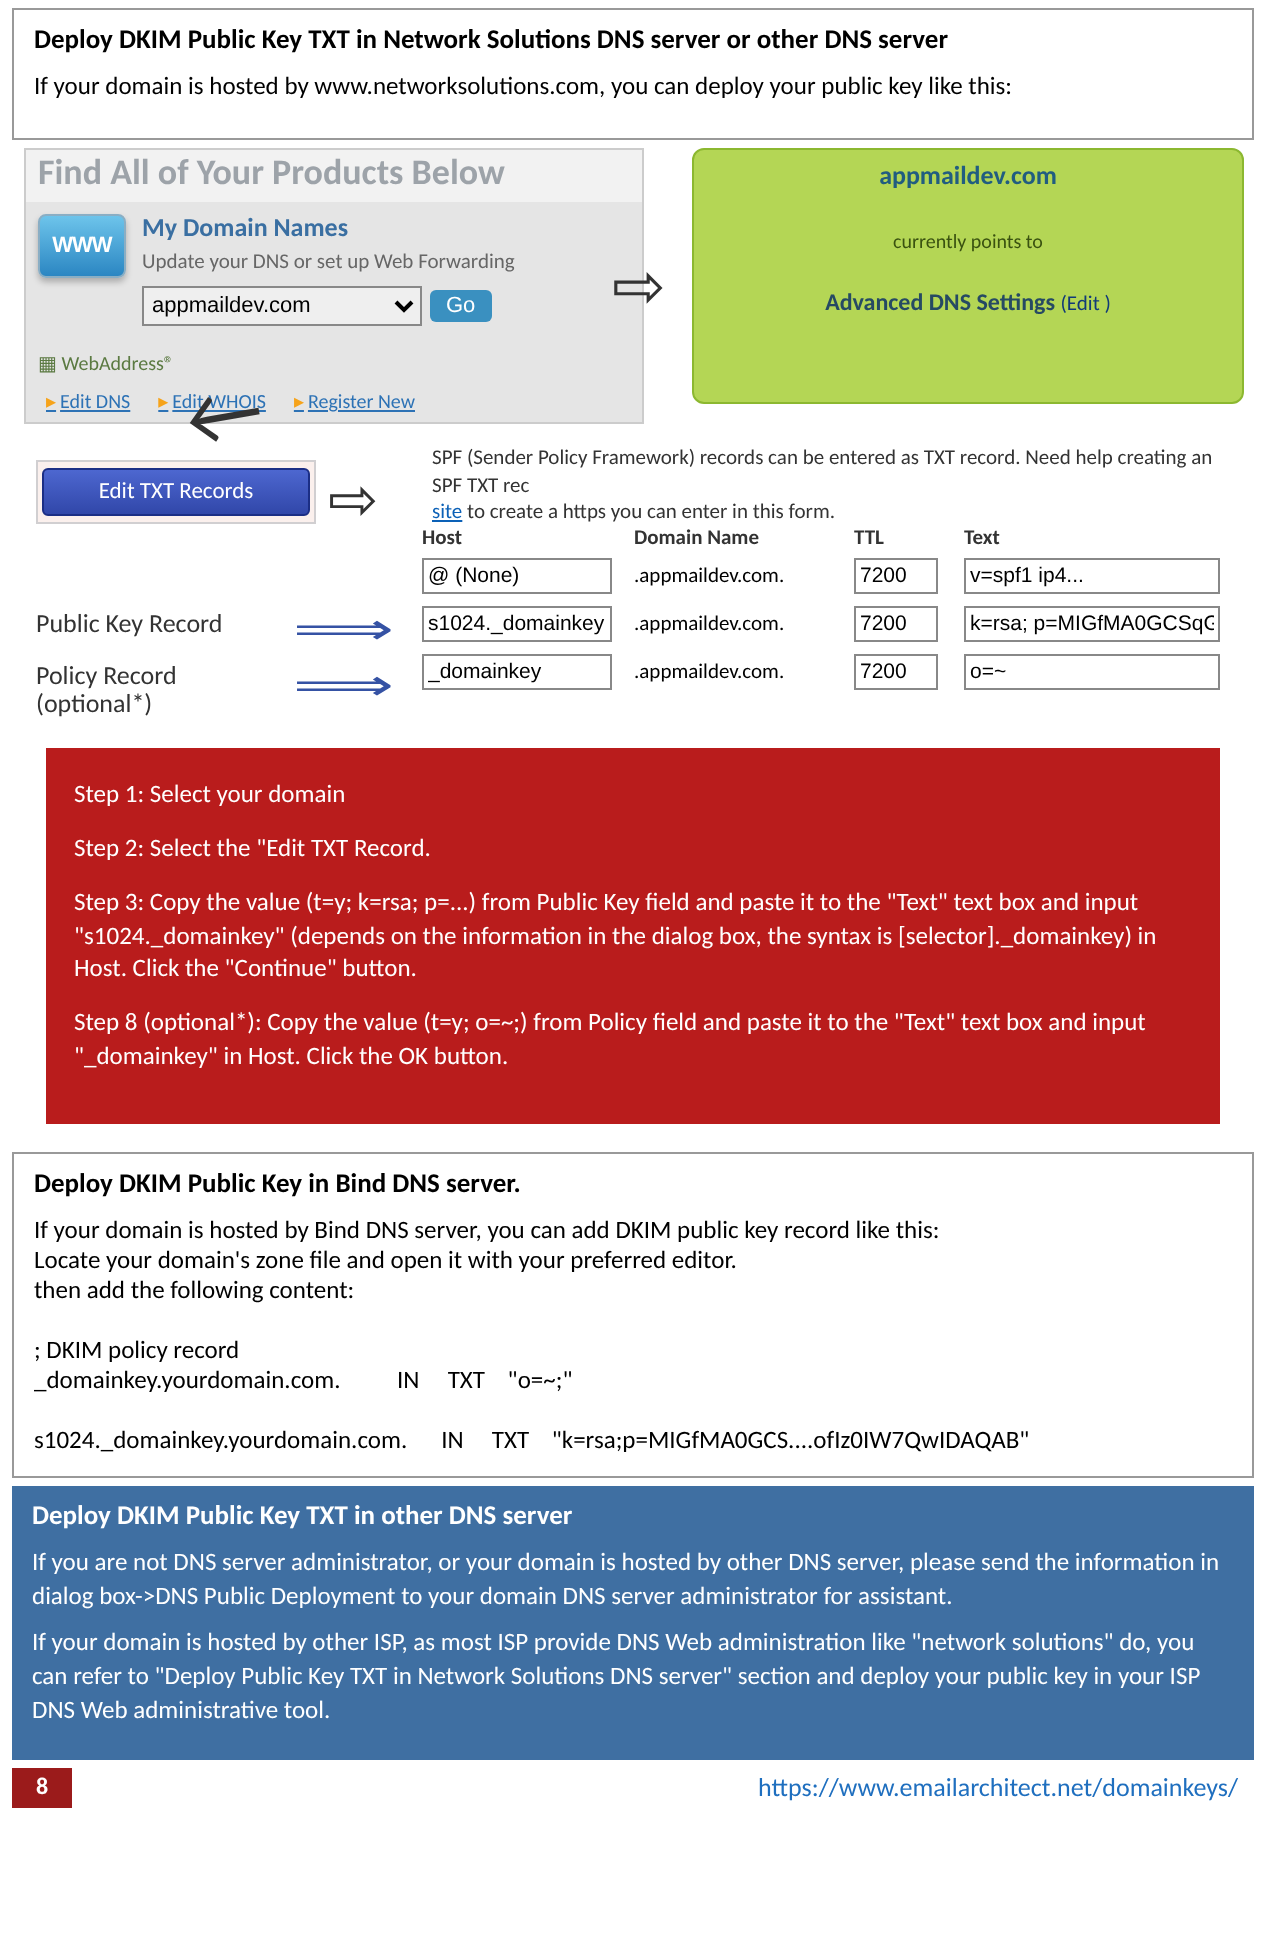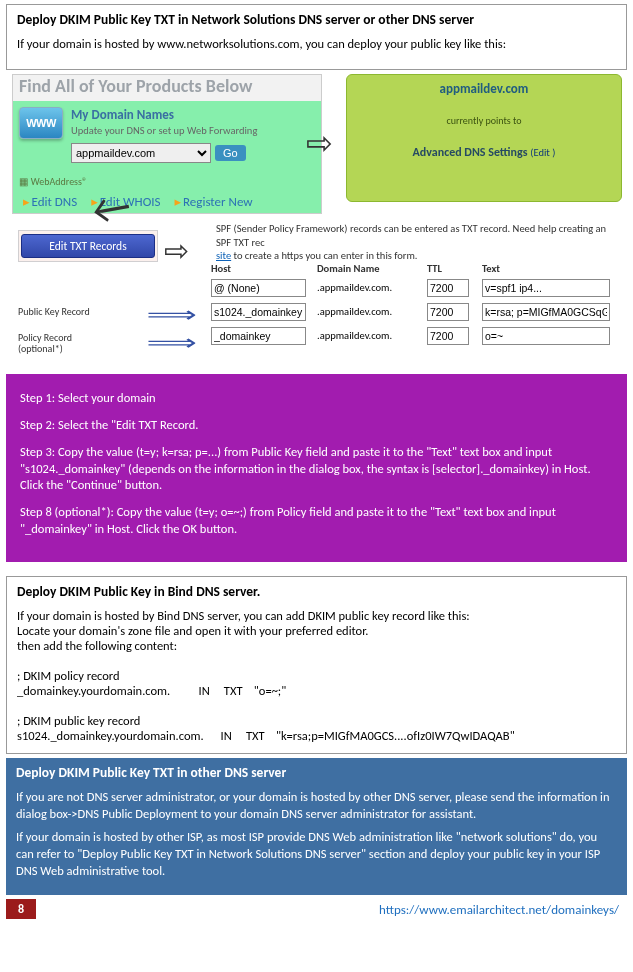--- a/index.html
+++ b/index.html
@@ -34,21 +34,21 @@
     height: 300px;
     margin: 0 6px;
     padding-top: 4px;
     overflow: hidden;
   }
   .left-panel {
     position: absolute;
     top: 0; left: 6px;
     width: 310px;
     border: 1px solid #ccc;
-    background: #86efac;
+    background: #e5e5e5;
   }
   .left-panel .header-grey {
     background: #f2f2f2;
     color: #9da3a9;
     font-size: 18px;
     font-weight: 600;
     padding: 0 6px 4px 6px;
     overflow: hidden;
     white-space: nowrap;
   }
@@ -78,22 +78,22 @@
   .dropdown-row { display:flex; margin-top:6px; align-items:center; }
   .dropdown-row select {
     font-size:11px; height:20px; width:140px; border:1px solid #888;
   }
   .gobtn {
     margin-left:4px;
     background:#3a90c0; color:#fff; border:none;
     border-radius:3px; padding:2px 8px; font-size:11px;
   }
   .webaddress { color:#5b7a42; font-size:10px; margin-top:10px; padding-left:6px; padding-bottom:2px;}
-  .under-links { display:flex; gap:14px; color:#2d72b5; font-size:13px;
-    padding:2px 0 4px 10px; margin-top:2px;}
+  .under-links { display:flex; gap:14px; color:#2d72b5; font-size:10px;
+    padding:2px 0 4px 10px; margin-top:2px;text-decoration:underline;}
   .under-links span::before{content:"▸"; color:#f6a31a; margin-right:2px;}
 
   .arrow-right {
     position:absolute;
     top:50px; left:300px;
     font-size:32px; color:#333;
   }
   .arrow-down-left {
     position:absolute;
     top:108px; left:88px;
@@ -177,39 +177,39 @@
     height:18px;
   }
   .tbl .c1 input{width:95px;}
   .tbl .c2 {display:flex; align-items:center;}
   .tbl .c3 input{width:42px;}
   .tbl .c4 input{width:128px;}
 
   .rowlabel {
     position:absolute;
     left:12px;
-    font-size:10px; color:#333;
+    font-size:13px; color:#333;
     line-height:1.1;
     text-align:left;
   }
   .rowlabel1 { top:232px; }
   .rowlabel2 { top:258px; }
   .blue-arrow {
     position:absolute;
     font-size:22px; color:#3552a4;
     transform:scaleX(1.6);
   }
   .ba1 { top:227px; left:150px;}
   .ba2 { top:255px; left:150px;}
 
   
   .steps-panel {
-    background:#a21caf;
+    background:#b91c1c;
     color:#fff;
-    margin:0 6px;
+    margin:0 23px;
     padding:10px 14px 14px 14px;
     font-size:12.5px;
     line-height:1.45;
   }
   .steps-panel .para { margin: 6px 0 10px 0; }
 
   
   .footer {
     display:flex;
     justify-content:space-between;
@@ -325,21 +325,20 @@
 
 <div class="section">
   <div class="title">Deploy DKIM Public Key in Bind DNS server.</div>
   <div>If your domain is hosted by Bind DNS server, you can add DKIM public key record like this:</div>
   <div>Locate your domain's zone file and open it with your preferred editor.</div>
   <div>then add the following content:</div>
   <br>
   <div>; DKIM policy record</div>
   <div style="white-space:pre;">_domainkey.yourdomain.com.          IN     TXT    "o=~;"</div>
   <br>
-  <div>; DKIM public key record</div>
   <div style="white-space:pre;">s1024._domainkey.yourdomain.com.      IN     TXT    "k=rsa;p=MIGfMA0GCS....ofIz0IW7QwIDAQAB"</div>
 </div>
 
 <div class="section blue">
   <div class="title">Deploy DKIM Public Key TXT in other DNS server</div>
   <div class="para">If you are not DNS server administrator, or your domain is hosted by other DNS server, please send the information in dialog box-&gt;DNS Public Deployment to your domain DNS server administrator for assistant.</div>
   <div class="para">If your domain is hosted by other ISP, as most ISP provide DNS Web administration like "network solutions" do, you can refer to "Deploy Public Key TXT in Network Solutions DNS server" section and deploy your public key in your ISP DNS Web administrative tool.</div>
 </div>
 
 <div class="footer">

